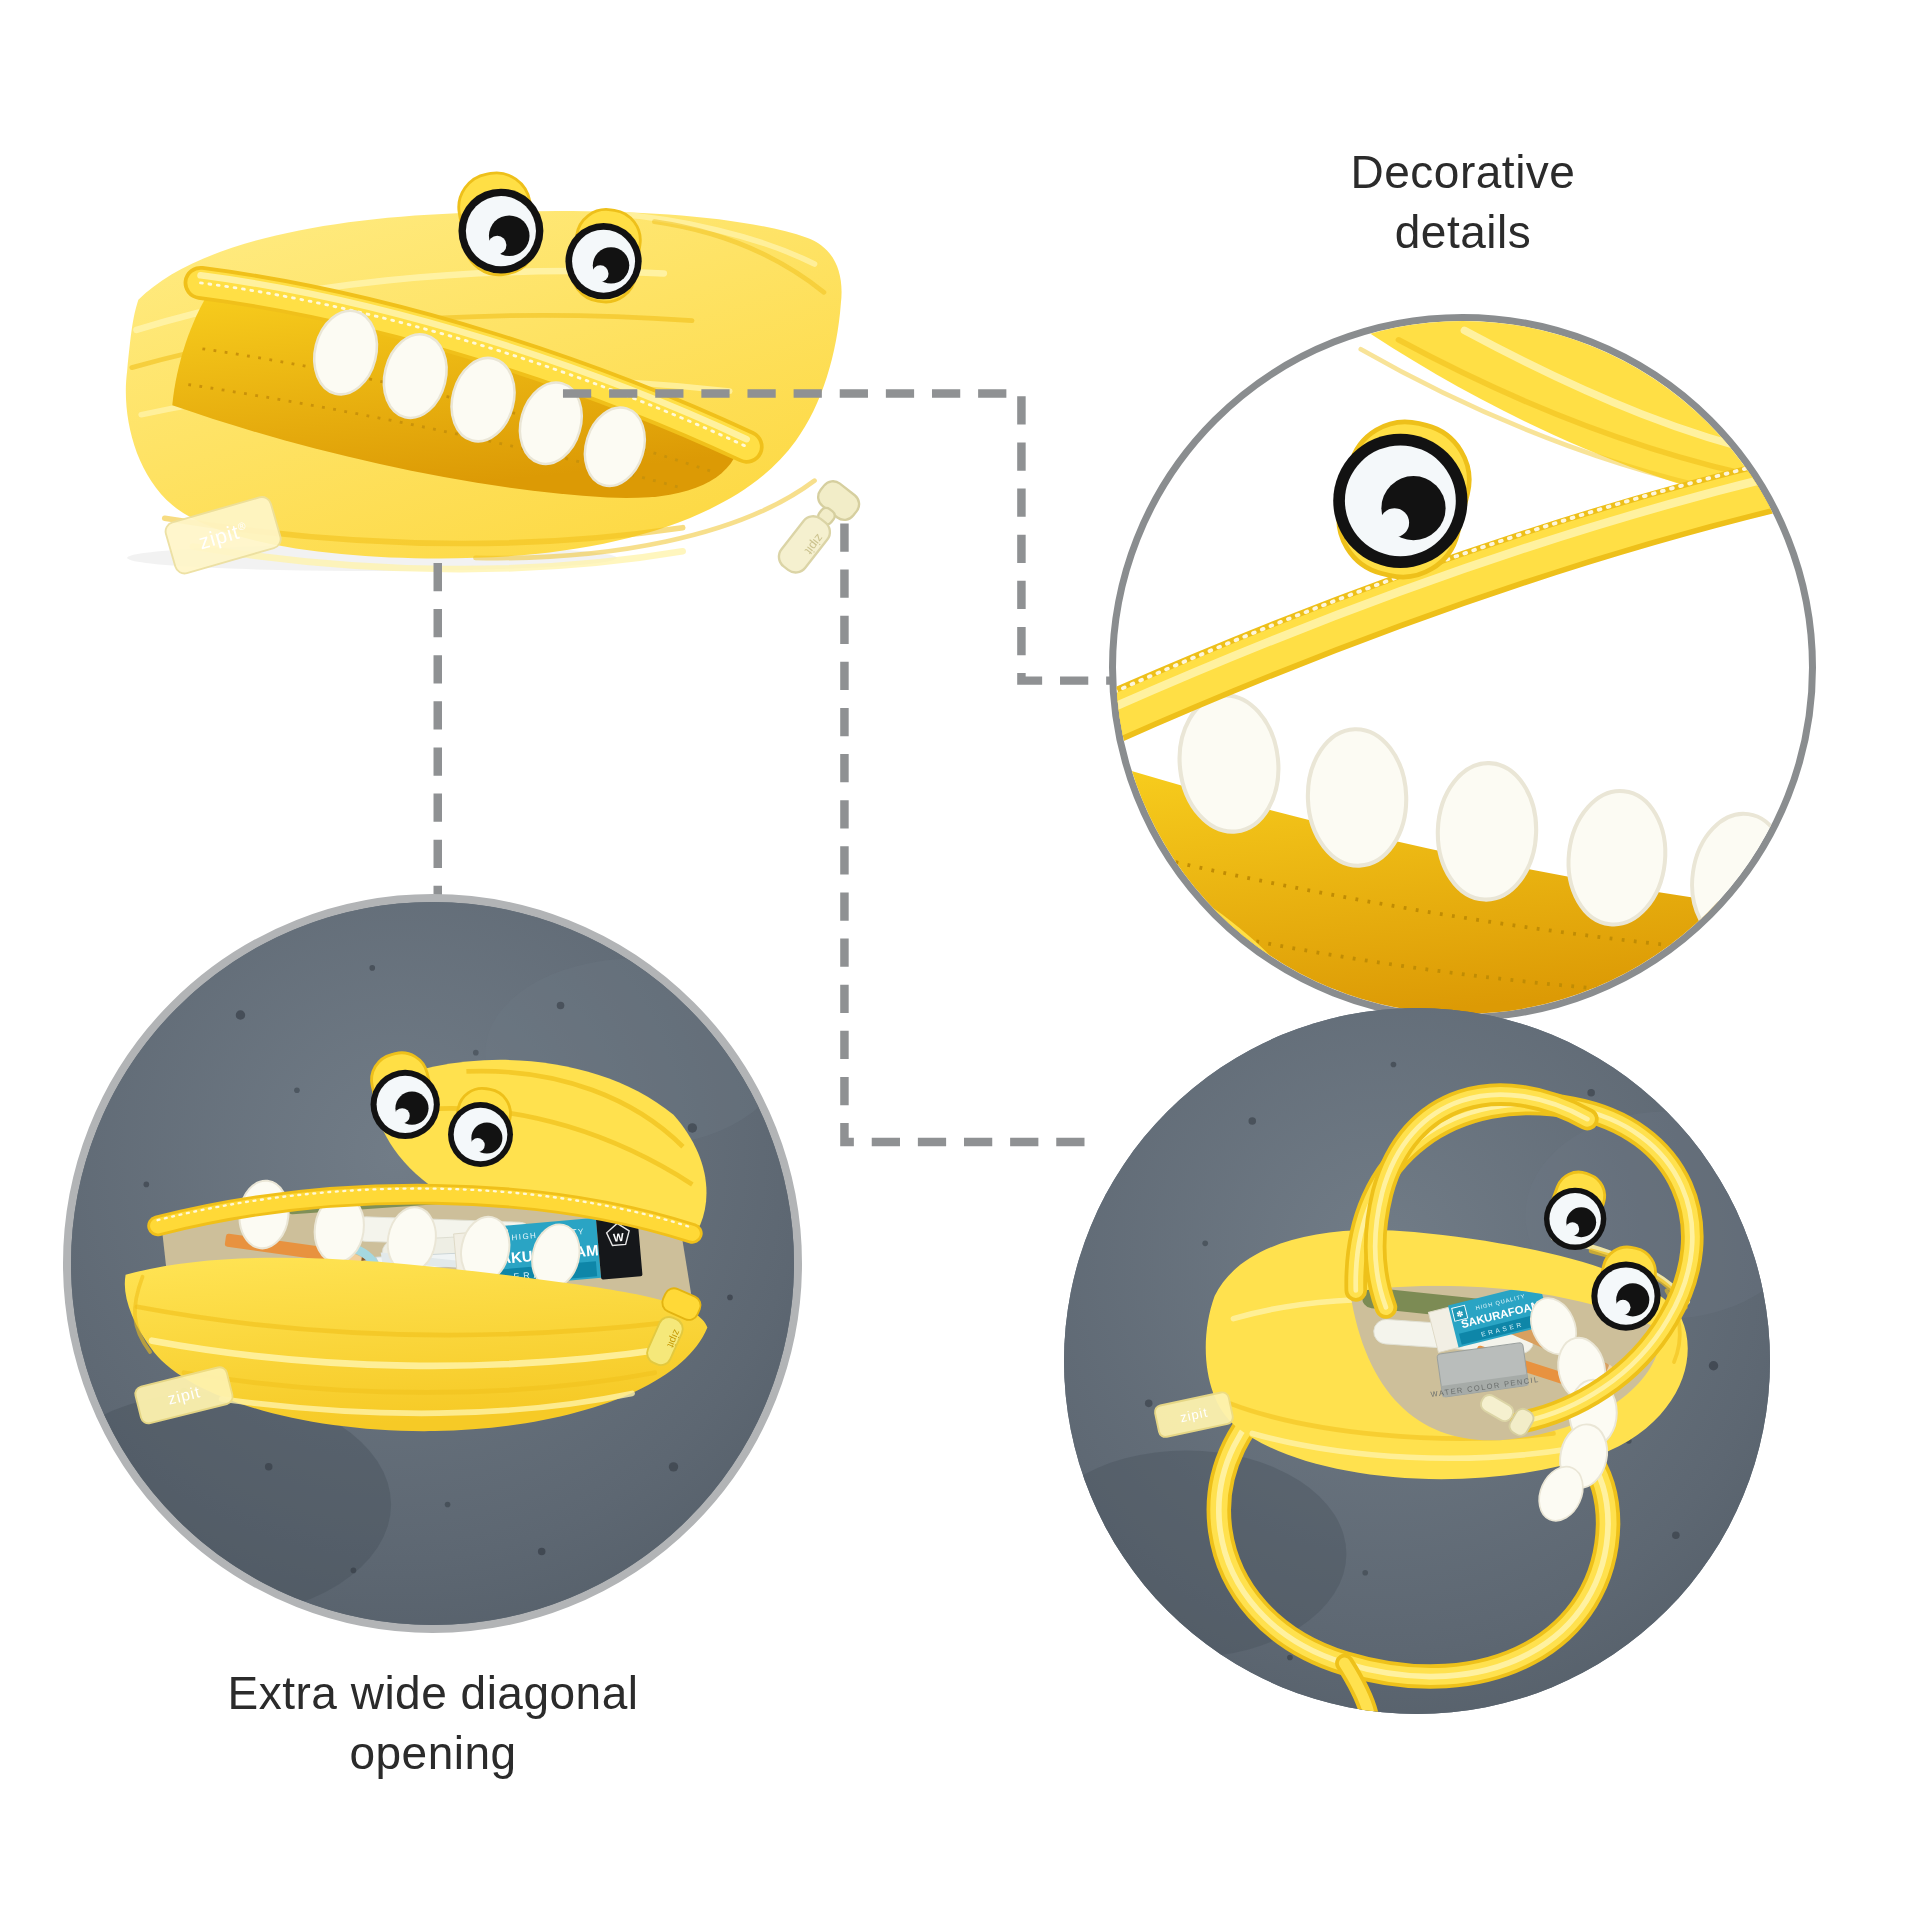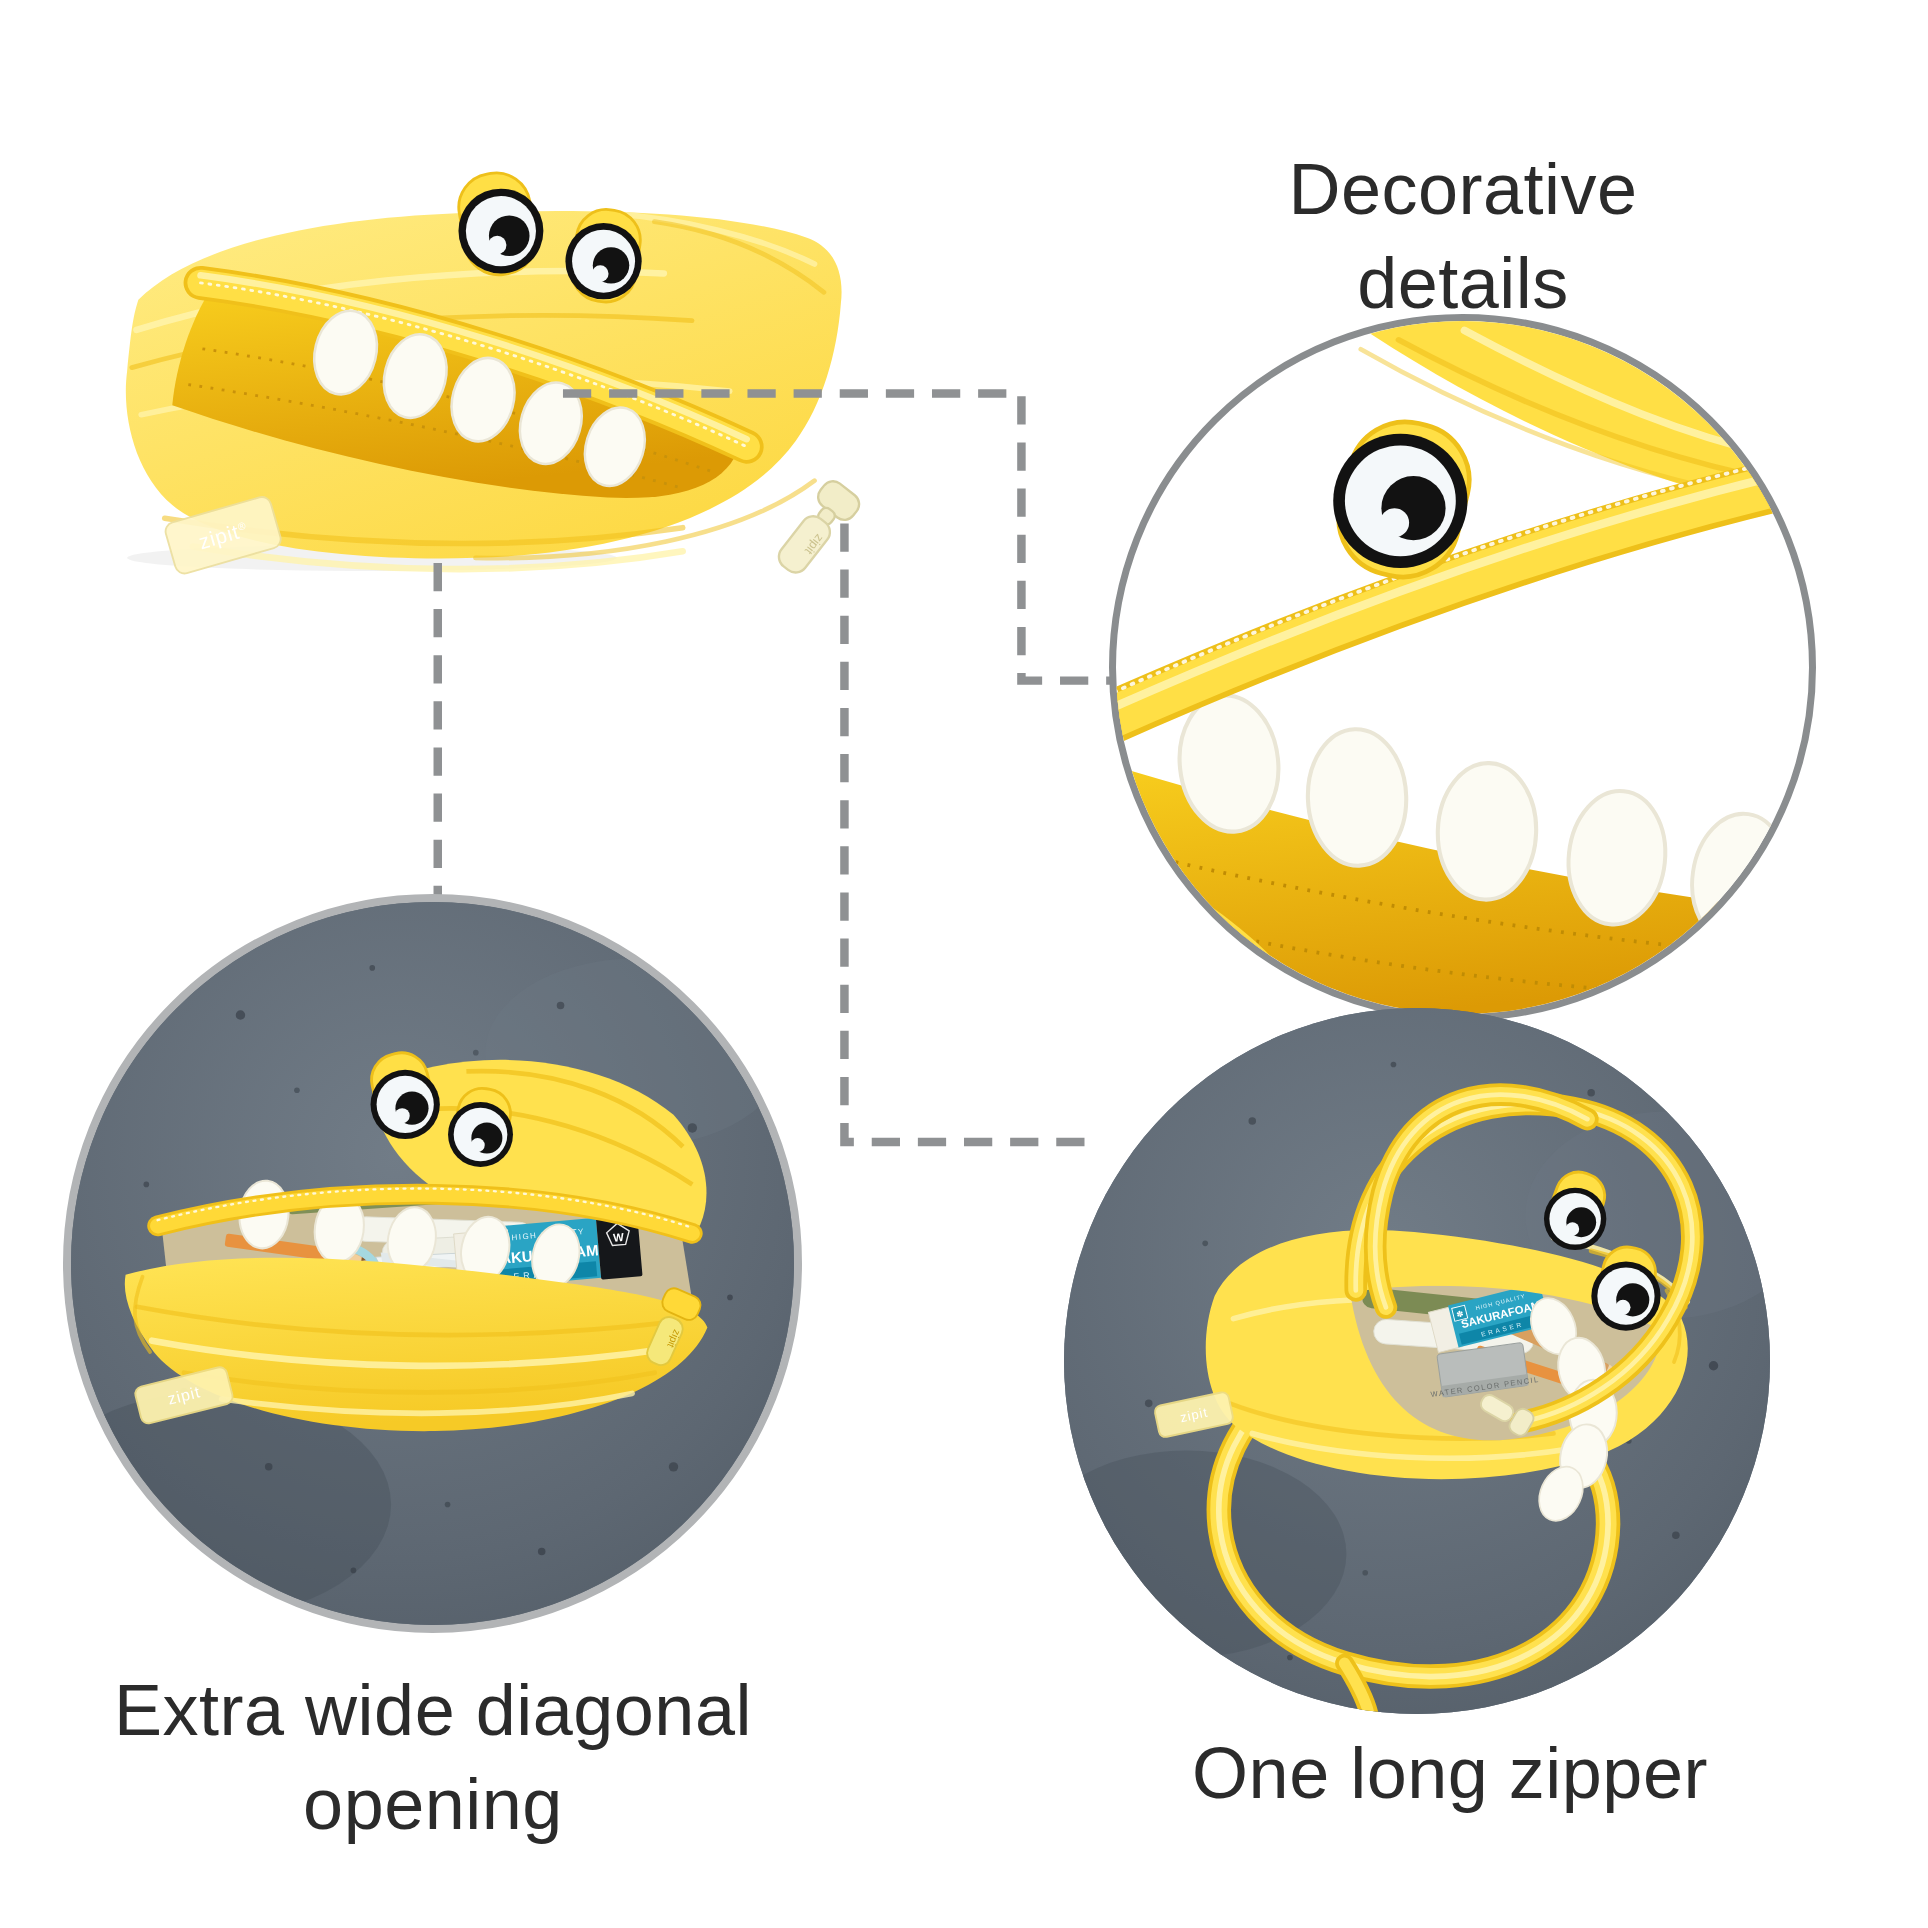--- a/index.html
+++ b/index.html
@@ -4,21 +4,21 @@
 <style>
   html,body{margin:0;padding:0;background:#fff;}
   .canvas{position:relative;width:1928px;height:1928px;background:#ffffff;overflow:hidden;
           font-family:"Liberation Sans", sans-serif;}
   .abs{position:absolute;}
   .circle{position:absolute;border-radius:50%;overflow:hidden;}
   .circle svg{display:block;width:100%;height:100%;}
   #circle-top-right{left:1109px;top:314px;width:693px;height:693px;border:7.5px solid #8a8d8f;background:#ffffff;}
   #circle-bottom-left{left:63px;top:894px;width:723px;height:723px;border:8.5px solid #b2b4b6;background:#5f6a75;}
   #circle-bottom-right{left:1064px;top:1008px;width:706px;height:706px;background:#5f6a75;}
-  .caption{position:absolute;width:678px;text-align:center;font-size:72px;line-height:1.30;
+  .caption{position:absolute;width:678px;text-align:center;font-size:46px;line-height:1.30;
            color:#2b2b2b;letter-spacing:0.5px;font-weight:400;}
   .caption span{display:block;}
   #caption-decorative{left:1124px;top:143px;}
   #caption-opening{left:94px;top:1652px;margin-top:12px;}
   #caption-zipper{left:1111px;top:1727px;}
   svg text{font-family:"Liberation Sans", sans-serif;}
 </style>
 </head>
 <body>
 
@@ -414,17 +414,16 @@
 
   <div class="caption" id="caption-decorative">
     <span>Decorative</span>
     <span>details</span>
   </div>
   <div class="caption" id="caption-opening">
     <span>Extra wide diagonal</span>
     <span>opening</span>
   </div>
   <div class="caption" id="caption-zipper">
-    <span>One long zipper</span>
   </div>
 
 </div>
 
 
 </body></html>

